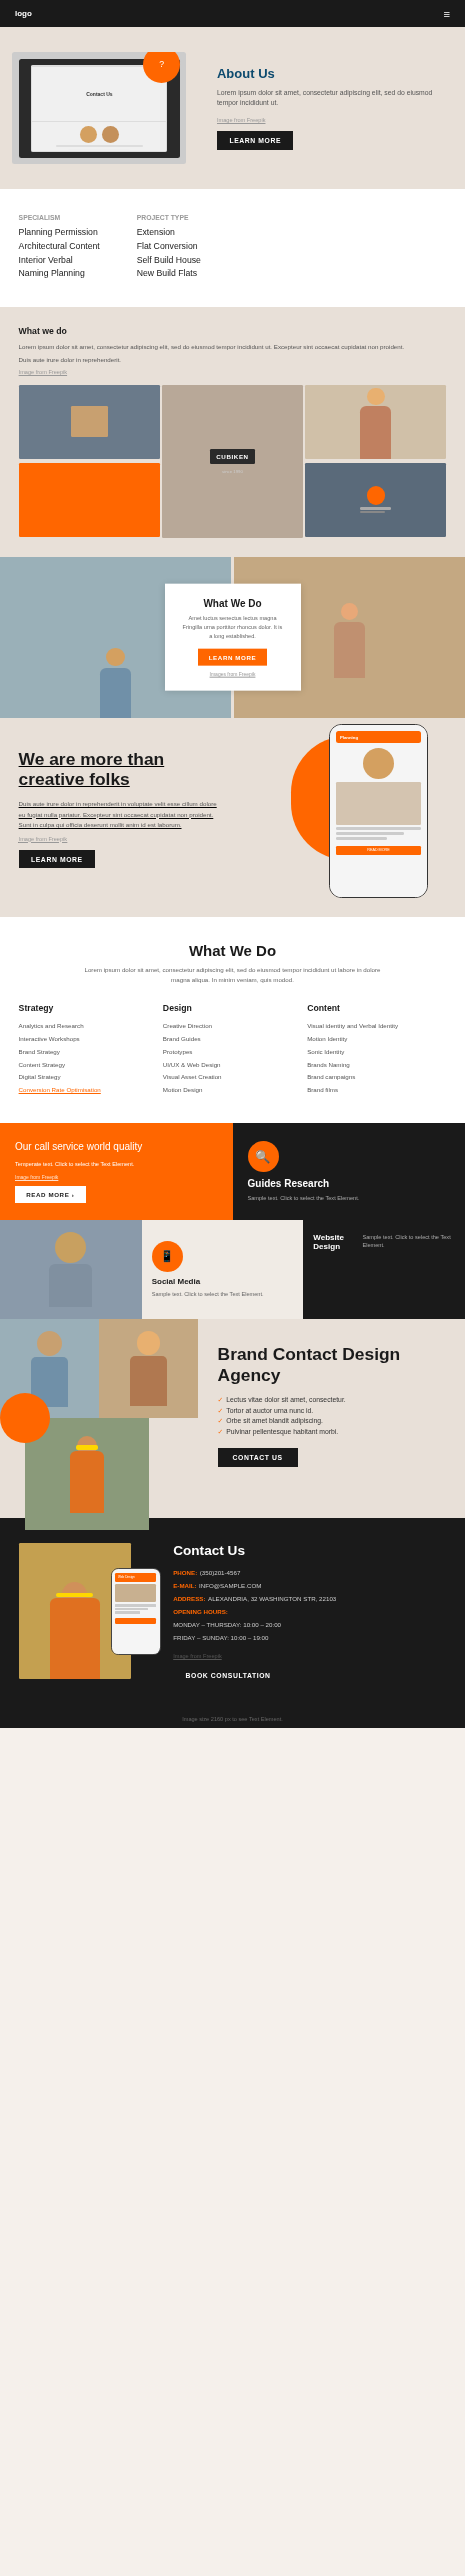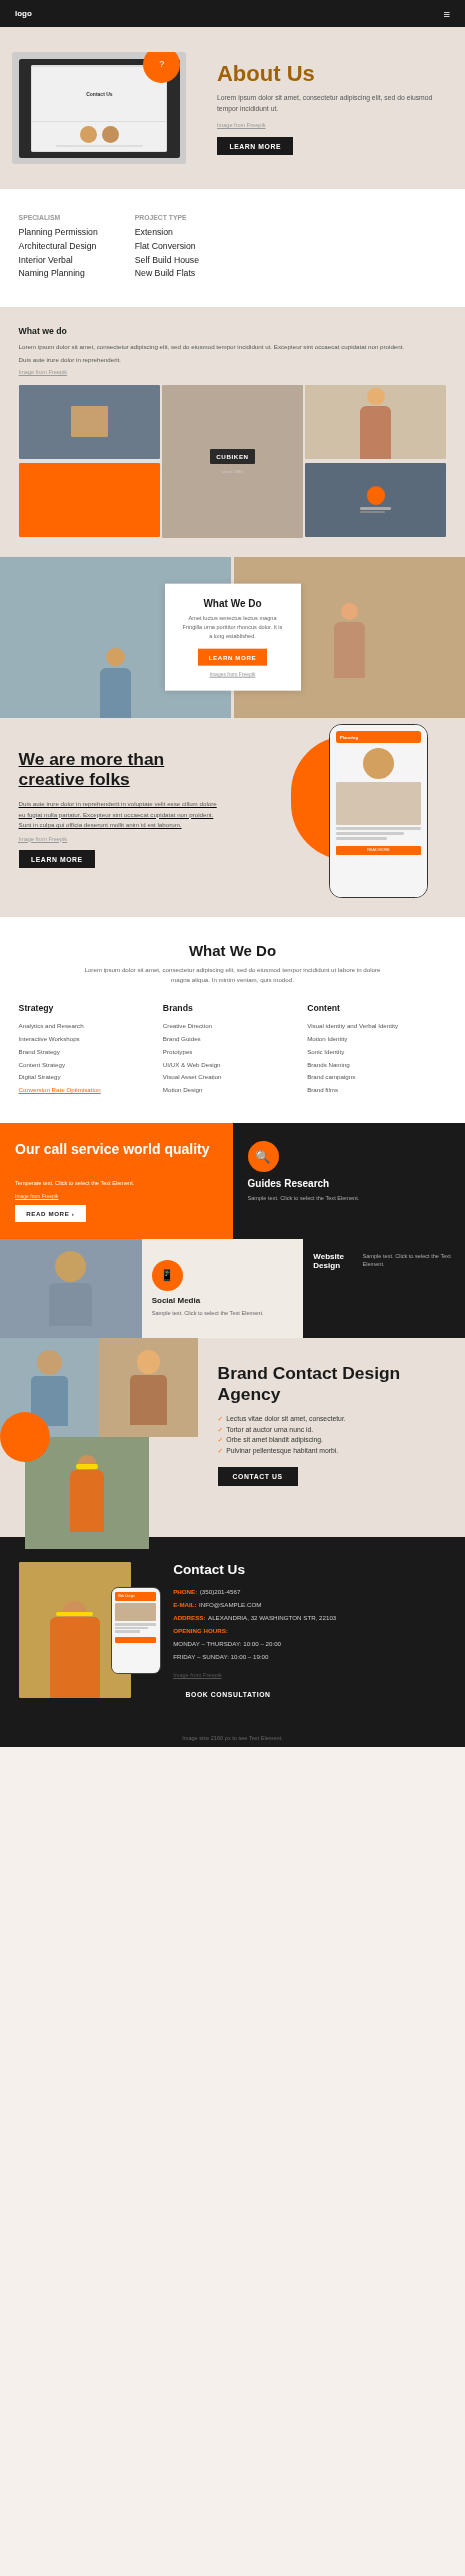--- a/index.html
+++ b/index.html
@@ -56,21 +56,21 @@
     }
     .laptop-screen .contact-us-label {
       font-size: 5px; font-weight: bold; color: #333; margin-bottom: 3.7px;
     }
     .orange-circle-deco {
       width: 37px; height: 37px; background: #f60; border-radius: 50%;
       position: absolute; top: -6.2px; right: 6.2px;
       display: flex; align-items: center; justify-content: center;
     }
     .about-content { flex: 1; }
-    .about-content h2 { font-size: 22px; font-weight: bold; color: #a16207; margin-bottom: 6.2px; }
+    .about-content h2 { font-size: 13px; font-weight: bold; color: #0c4a6e; margin-bottom: 6.2px; }
     .about-content p { font-size: 6.8px; color: #555; line-height: 1.6; margin-bottom: 7.4px; }
     .about-content .img-from { font-size: 5.6px; color: #999; margin-bottom: 8.7px; text-decoration: underline; }
     .btn-dark {
       background: #1a1a1a; color: #fff; padding: 5.6px 12.4px;
       font-size: 6.8px; border: none; cursor: pointer; letter-spacing: 0.6px;
       text-transform: uppercase; font-weight: bold;
     }
 
     
     .specialism-section {
@@ -241,21 +241,21 @@
     .cards-row1 {
       display: flex;
       gap: 0;
     }
     .card-orange {
       flex: 1;
       background: #f60;
       padding: 17.4px 15px;
       color: #fff;
     }
-    .card-orange h3 { font-size: 14px; font-weight: bold; margin-bottom: 22px; }
+    .card-orange h3 { font-size: 10px; font-weight: normal; margin-bottom: 8px; }
     .card-orange p { font-size: 5.6px; line-height: 1.6; margin-bottom: 5px; }
     .card-orange .img-from { font-size: 5px; opacity: 0.8; text-decoration: underline; }
     .btn-white {
       background: #fff; color: #1a1a1a; padding: 5px 11.2px;
       font-size: 6.2px; border: none; cursor: pointer; letter-spacing: 0.6px;
       text-transform: uppercase; font-weight: bold; margin-top: 6.2px; display: inline-block;
     }
     .card-dark {
       flex: 1;
       background: #1a1a1a;
@@ -467,21 +467,21 @@
     <div class="img-from">Image from Freepik</div>
     <button class="btn-dark">LEARN MORE</button>
   </div>
 </section>
 
 <section class="specialism-section">
   <div class="spec-col">
     <h4>Specialism</h4>
     <ul>
       <li>Planning Permission</li>
-      <li>Architectural Design</li>
+      <li>Architectural Content</li>
       <li>Interior Verbal</li>
       <li>Naming Planning</li>
     </ul>
   </div>
   <div class="spec-col">
     <h4>Project type</h4>
     <ul>
       <li>Extension</li>
       <li>Flat Conversion</li>
       <li>Self Build House</li>
@@ -585,21 +585,21 @@
       <ul>
         <li>Analytics and Research</li>
         <li>Interactive Workshops</li>
         <li>Brand Strategy</li>
         <li>Content Strategy</li>
         <li>Digital Strategy</li>
         <li class="link">Conversion Rate Optimisation</li>
       </ul>
     </div>
     <div class="service-col">
-      <h4>Brands</h4>
+      <h4>Design</h4>
       <ul>
         <li>Creative Direction</li>
         <li>Brand Guides</li>
         <li>Prototypes</li>
         <li>UI/UX &amp; Web Design</li>
         <li>Visual Asset Creation</li>
         <li>Motion Design</li>
       </ul>
     </div>
     <div class="service-col">

